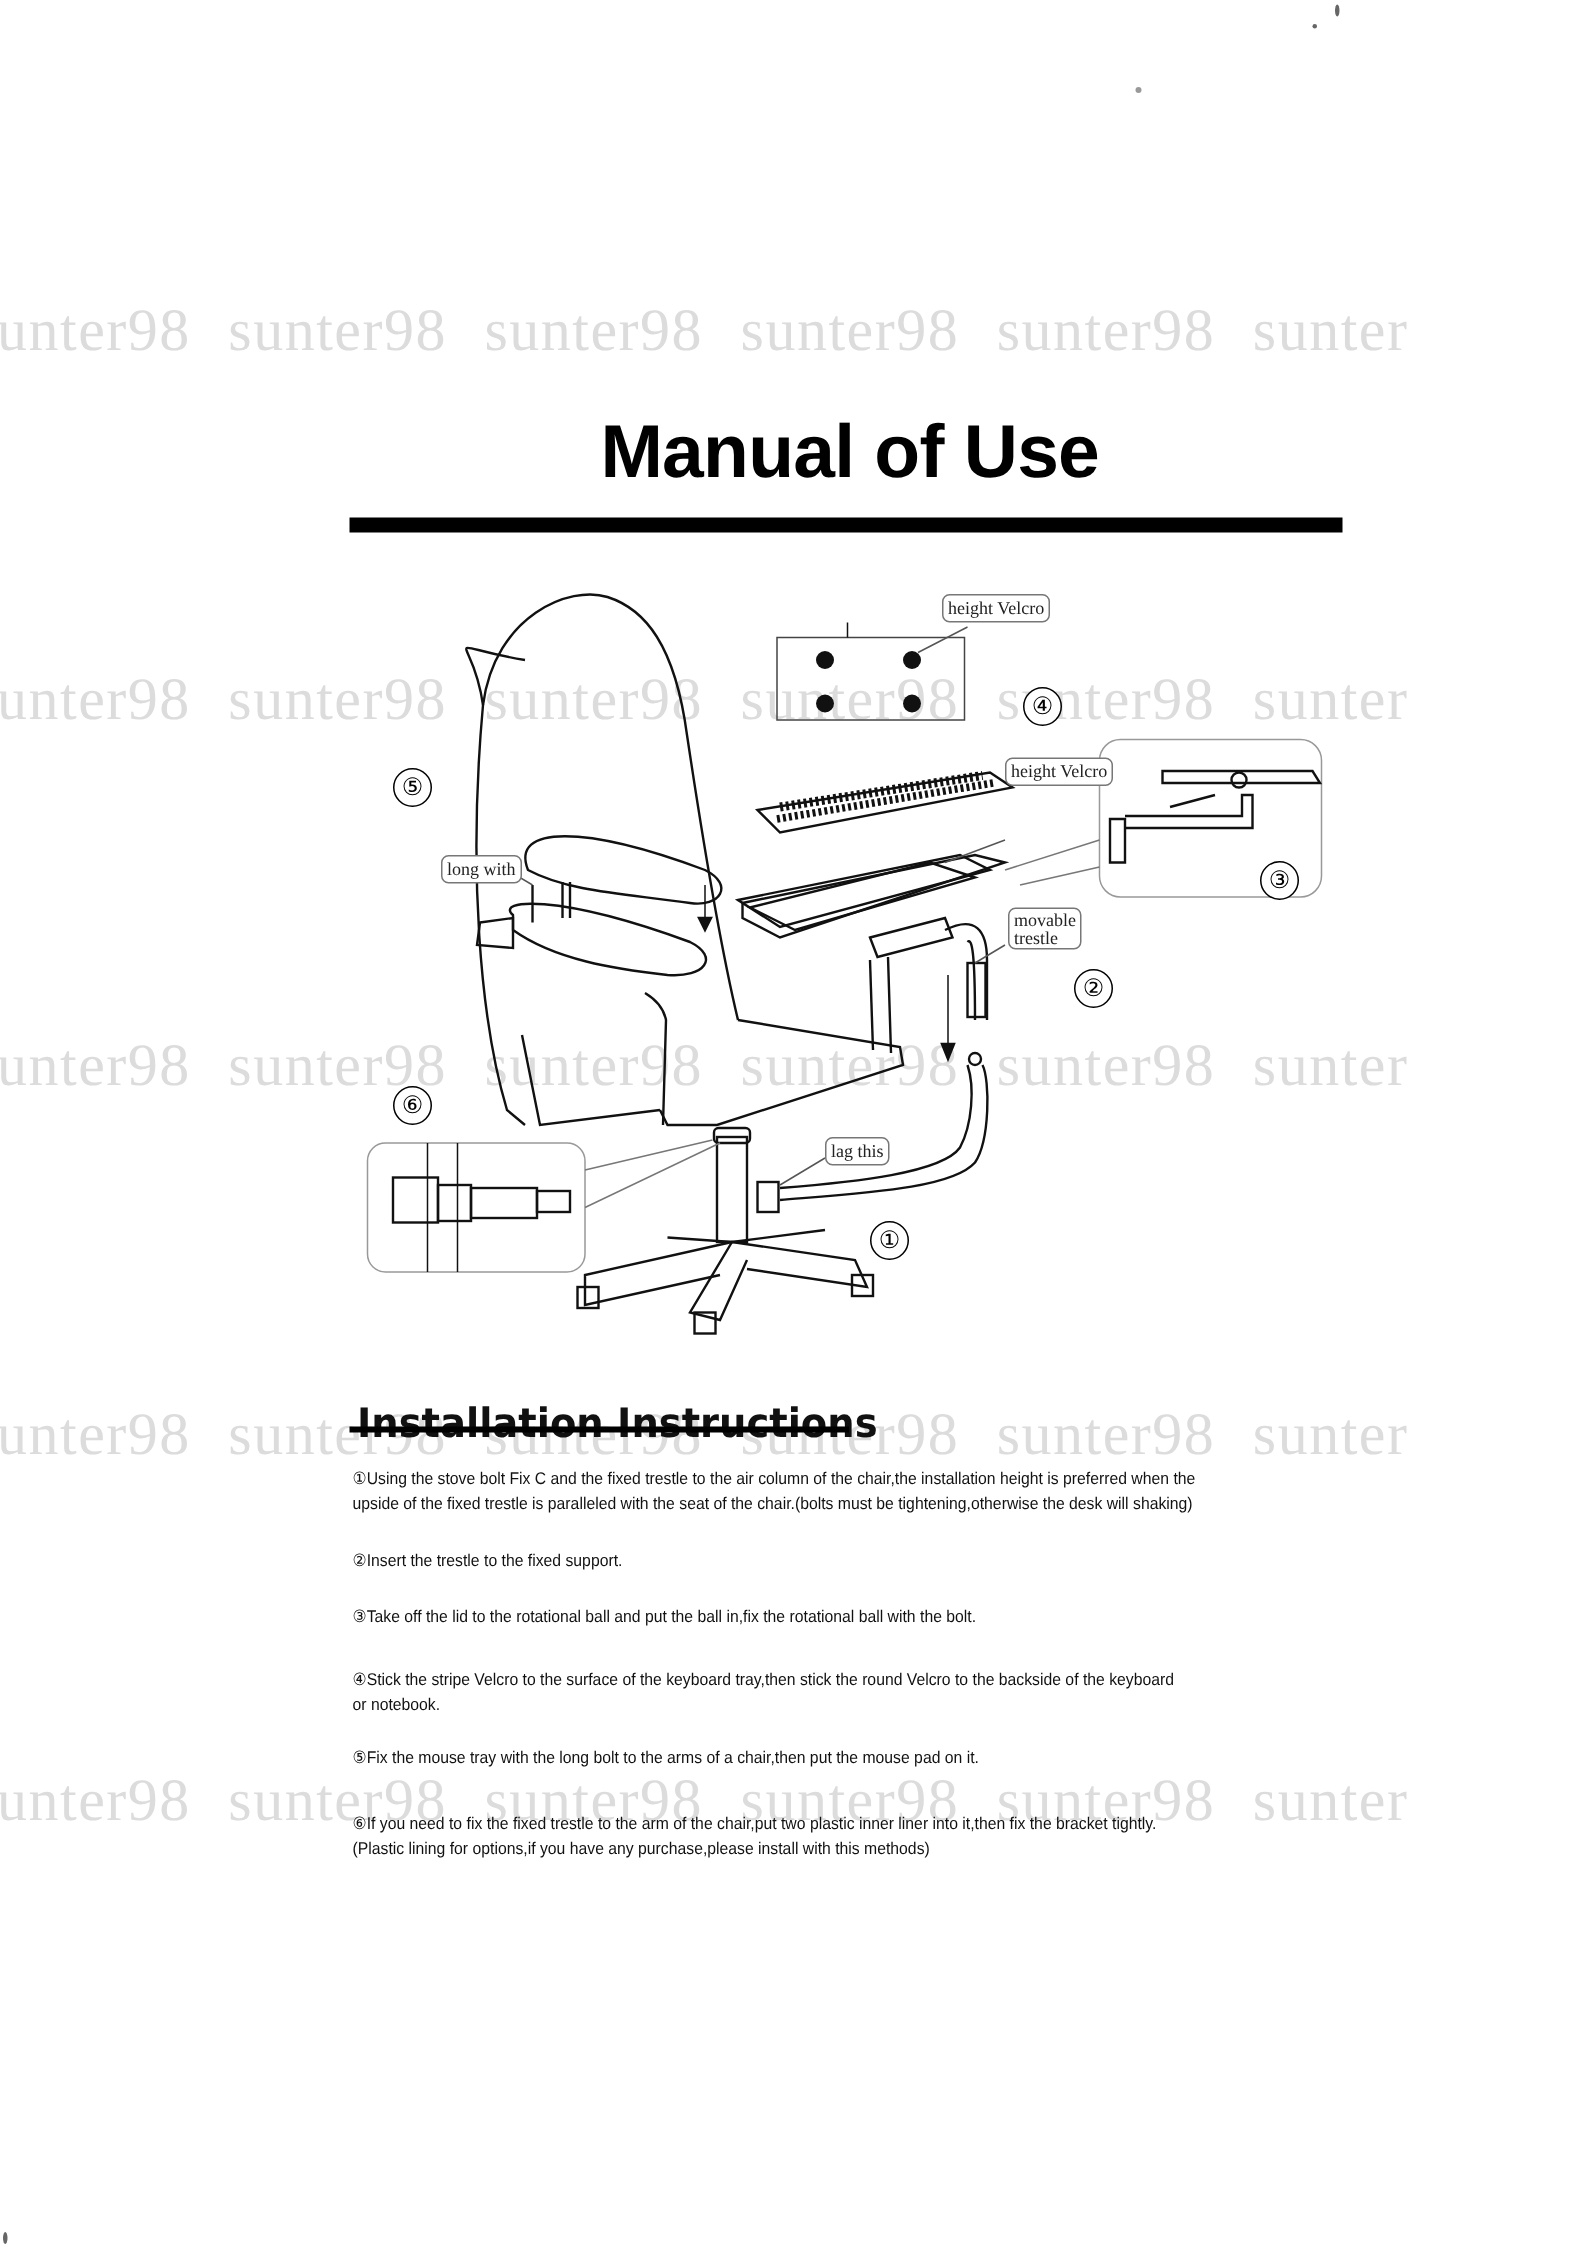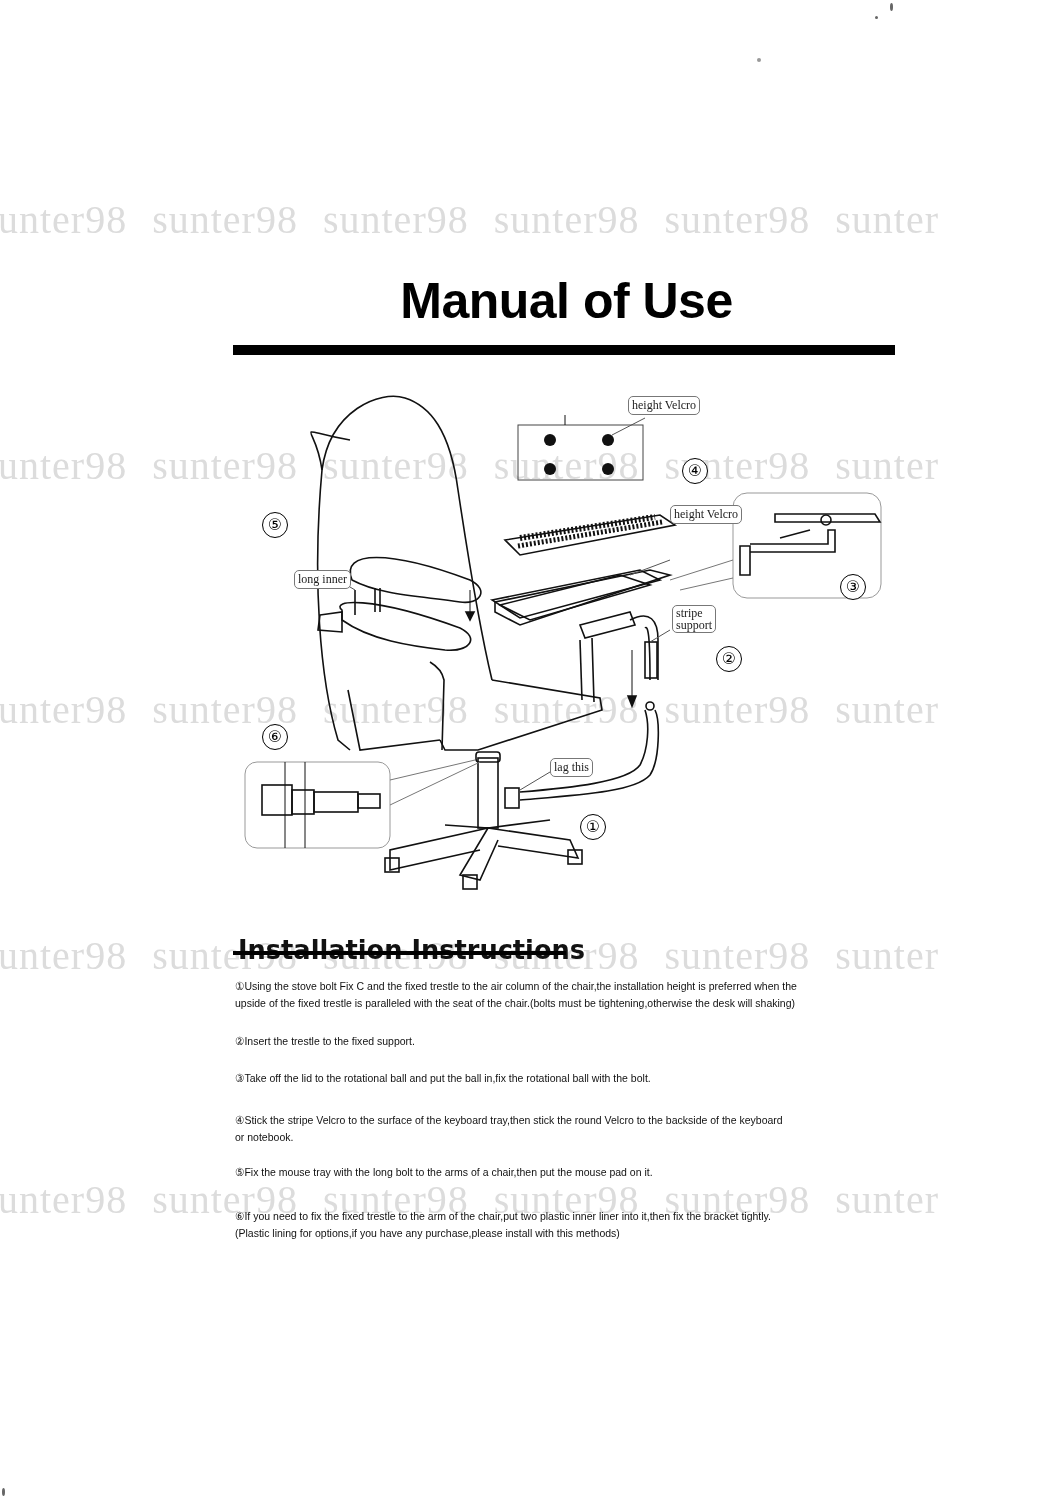--- a/index.html
+++ b/index.html
@@ -149,24 +149,24 @@
     <line x1="160" y1="425" x2="250" y2="382" stroke="#777" stroke-width="1"></line>
 
     <line x1="125" y1="210" x2="105" y2="198" stroke="#555" stroke-width="1"></line>
     <line x1="400" y1="195" x2="440" y2="180" stroke="#555" stroke-width="1"></line>
     <line x1="420" y1="262" x2="440" y2="250" stroke="#555" stroke-width="1"></line>
     <line x1="290" y1="410" x2="320" y2="392" stroke="#555" stroke-width="1"></line>
   </svg>
 
   <span class="callout" style="left:398px;top:16px">height Velcro</span>
   <span class="callout" style="left:440px;top:125px">height Velcro</span>
-  <span class="callout" style="left:64px;top:190px">long inner</span>
+  <span class="callout" style="left:64px;top:190px">long with</span>
   <span class="callout" style="left:442px;top:225px;line-height:12px">
-    <span>stripe</span><br>
-    <span>support</span>
+    <span>movable</span><br>
+    <span>trestle</span>
   </span>
   <span class="callout" style="left:320px;top:378px">lag this</span>
 
   <span class="stepnum" style="left:350px;top:434px">①</span>
   <span class="stepnum" style="left:486px;top:266px">②</span>
   <span class="stepnum" style="left:610px;top:194px">③</span>
   <span class="stepnum" style="left:452px;top:78px">④</span>
   <span class="stepnum" style="left:32px;top:132px">⑤</span>
   <span class="stepnum" style="left:32px;top:344px">⑥</span>
 </div>

